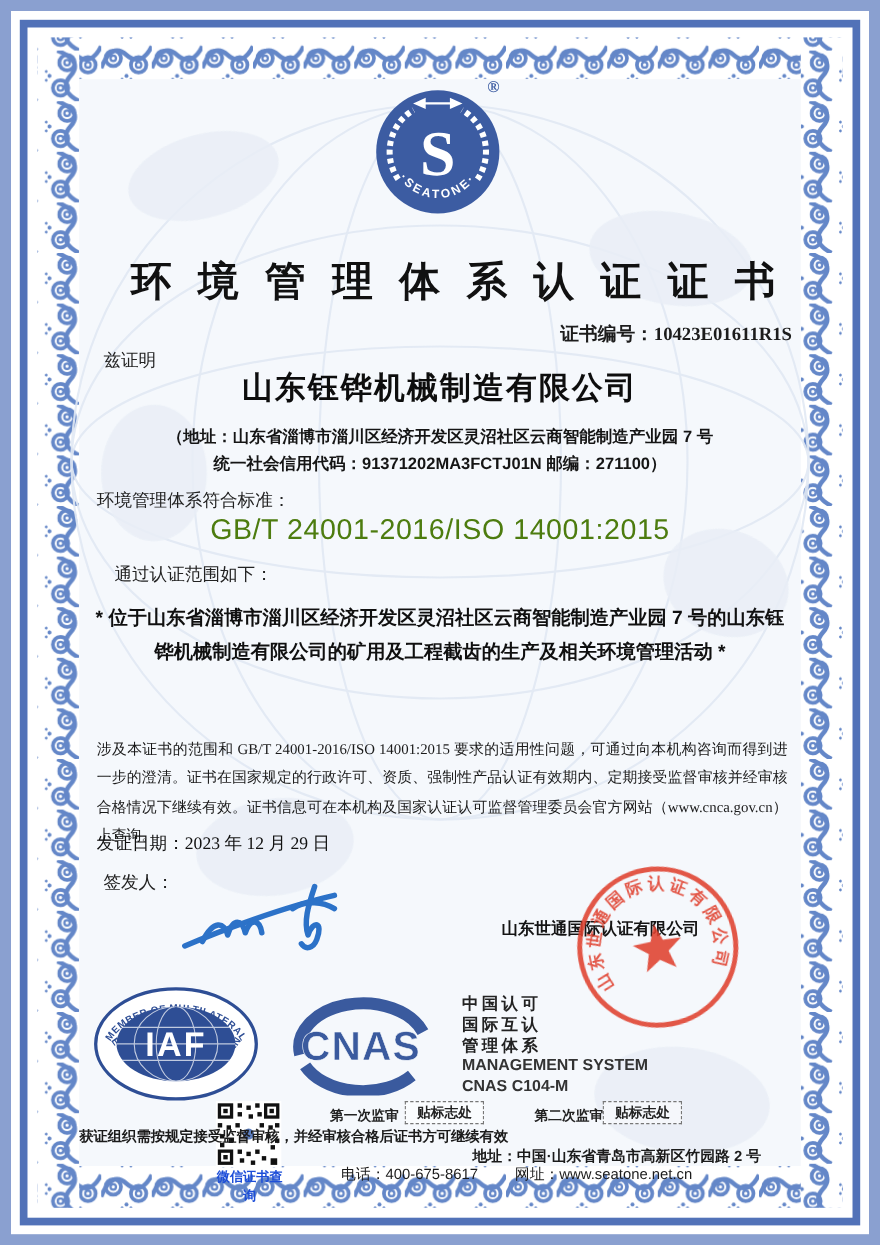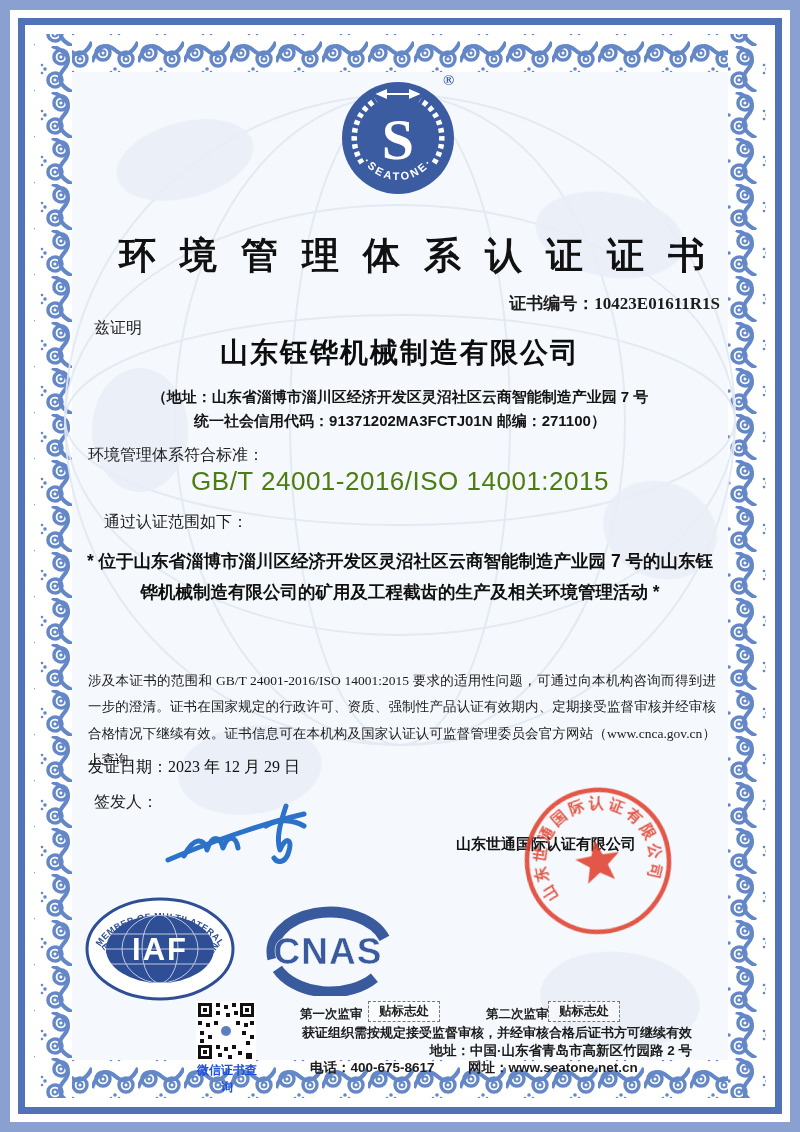--- a/index.html
+++ b/index.html
@@ -20,23 +20,23 @@
   .standard{top:466px;font-size:26px;font-weight:500;letter-spacing:.5px;color:#4d7c0f;}
   .scope{top:546px;left:84px;width:632px;text-align:center;font-size:17.5px;font-weight:bold;line-height:1.75;color:#101010;}
   .disclaimer{top:668px;left:88px;width:628px;font-size:13.5px;line-height:1.95;text-align:justify;color:#1a1a1a;}
   .dateline{font-size:16px;color:#111;}
   .issuer{top:835px;left:456px;font-size:15px;font-weight:bold;color:#141414;}
   .accred{top:903px;left:420px;font-family:"Liberation Sans","DejaVu Sans",sans-serif;}
   .accred .zh{font-size:15px;font-weight:bold;letter-spacing:3px;line-height:19px;color:#222;}
   .accred .en{font-size:14.5px;font-weight:bold;line-height:19px;color:#333;}
   .smallrow{font-size:12.5px;font-weight:bold;color:#222;font-family:"Liberation Sans","DejaVu Sans",sans-serif;}
   .stickerbox{border:1.5px dashed #777;padding:1px 10px;font-size:12.5px;font-weight:bold;color:#222;background:rgba(255,255,255,.5);}
-  .notice{top:1024px;left:72px;width:620px;text-align:right;font-size:13px;font-weight:bold;color:#1b1b1b;}
+  .notice{top:1024px;left:72px;width:620px;text-align:left;font-size:13px;font-weight:bold;color:#1b1b1b;}
   .orgaddr{top:1042px;left:72px;width:620px;text-align:right;font-size:13.5px;font-weight:bold;color:#1b1b1b;}
-  .phoneline{top:1060px;font-size:13.5px;font-weight:bold;color:#1b1b1b;}
+  .phoneline{top:1060px;font-size:13.5px;font-weight:normal;color:#1b1b1b;}
   .qrcaption{top:1062px;left:192px;width:70px;text-align:center;font-size:12px;font-weight:bold;color:#1d4ed8;}
   .regmark{top:72px;left:443px;font-size:15px;font-weight:bold;color:#3c5ca2;}
   .signerlabel{top:792px;left:94px;}
   .stamp-rot{transform:rotate(-10deg);}
 </style>
 </head>
 <body>
 
 <div class="page">
 
@@ -192,20 +192,27 @@
   </svg>
 
   <svg class="abs" style="left:262px;top:900px;" width="140" height="96" viewBox="0 0 140 96">
     <g stroke="#3a5a9e" stroke-width="11" fill="none">
       <path d="M10.9,58.9 A58,40 0 0 1 122.5,38.3"></path>
       <path d="M15.4,68.9 A58,40 0 0 0 112.4,77.7"></path>
     </g>
     <text x="66" y="64" text-anchor="middle" font-family="Liberation Sans, DejaVu Sans, sans-serif" font-size="37" font-weight="bold" letter-spacing="1" fill="#3a5a9e" stroke="#f5f8fc" stroke-width="0.5">CNAS</text>
   </svg>
 
+  <div class="abs accred">
+    <div class="zh">中国认可</div>
+    <div class="zh">国际互认</div>
+    <div class="zh">管理体系</div>
+    <div class="en">MANAGEMENT SYSTEM</div>
+    <div class="en">CNAS C104-M</div>
+  </div>
 
   <svg class="abs" style="left:196px;top:1001px;" width="60" height="60" viewBox="0 0 60 60">
     <rect width="60" height="60" fill="#ffffff"></rect>
     <g fill="#111111">
       <rect x="2" y="2" width="14" height="14"></rect>
         <rect x="44" y="2" width="14" height="14"></rect>
         <rect x="2" y="44" width="14" height="14"></rect>
       <rect x="20" y="2" width="4" height="4"></rect>
         <rect x="28" y="4" width="4" height="4"></rect>
         <rect x="36" y="2" width="4" height="4"></rect>

